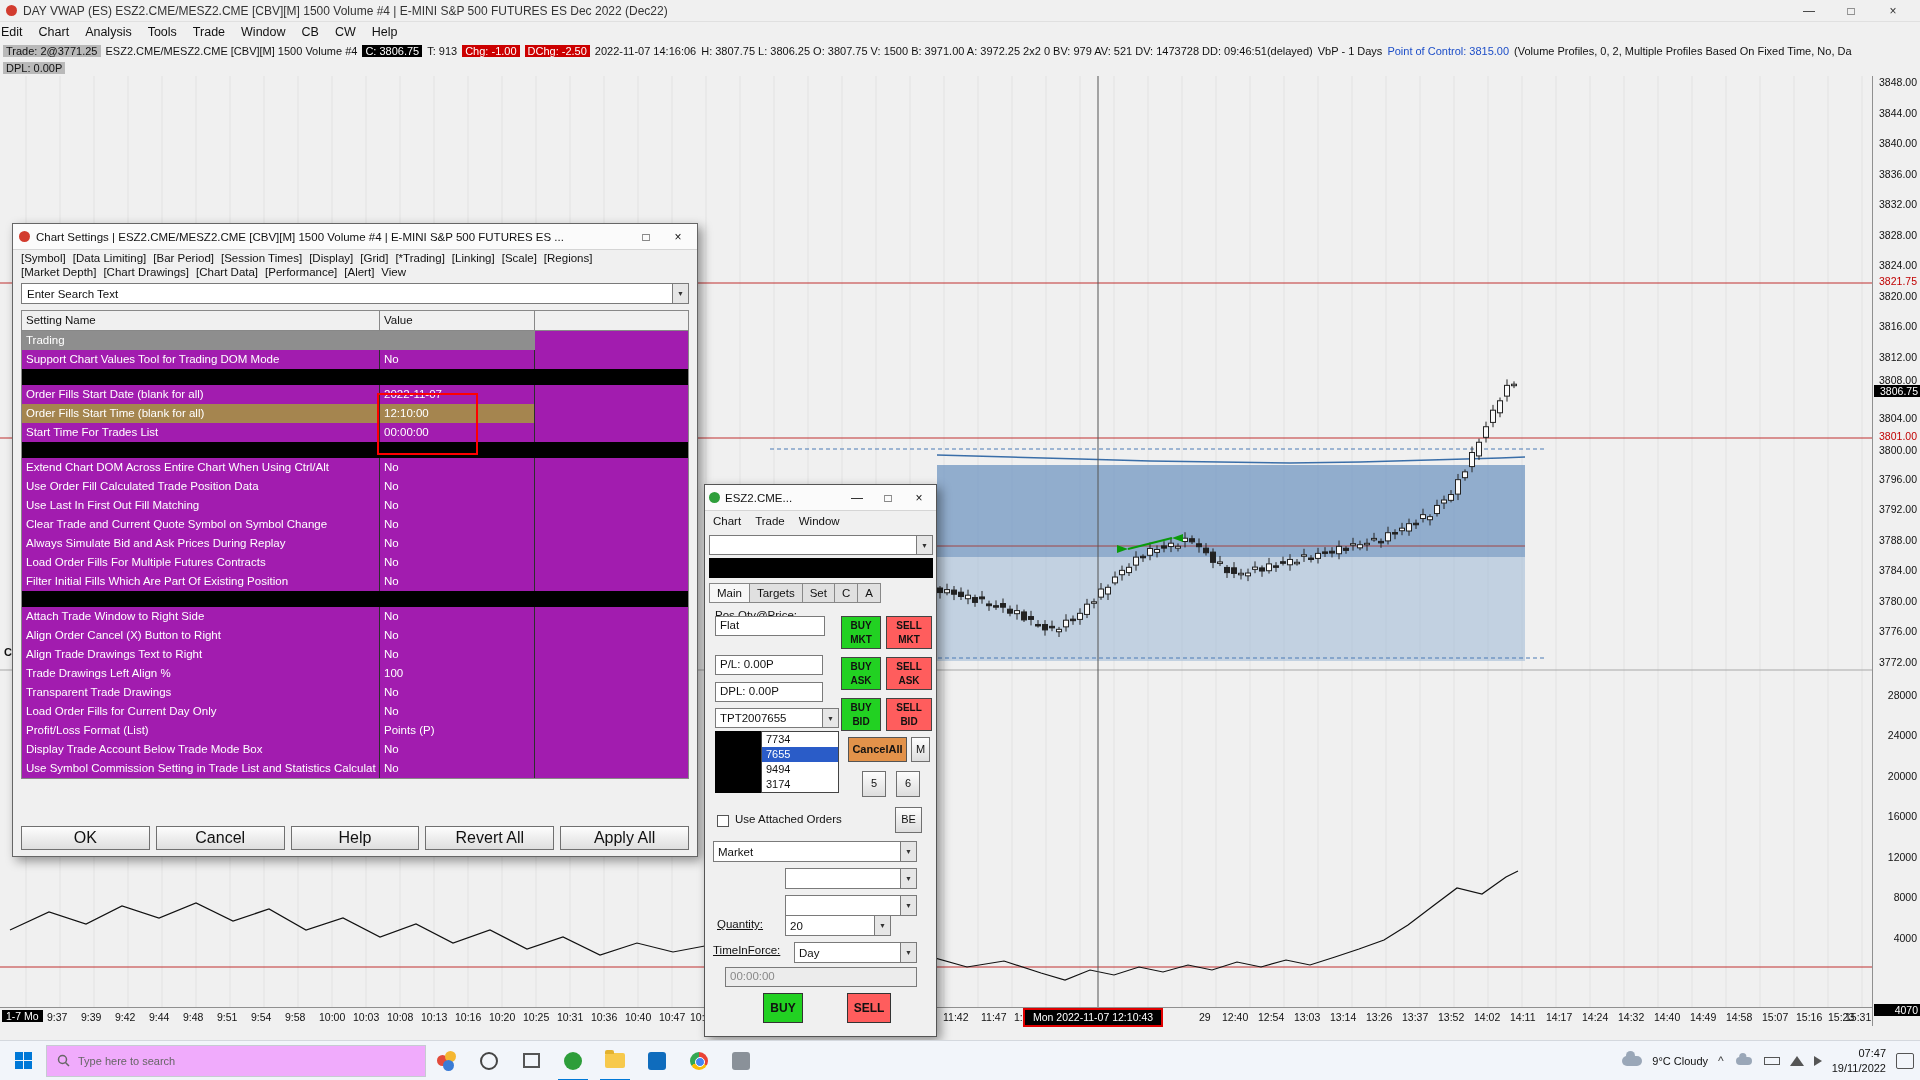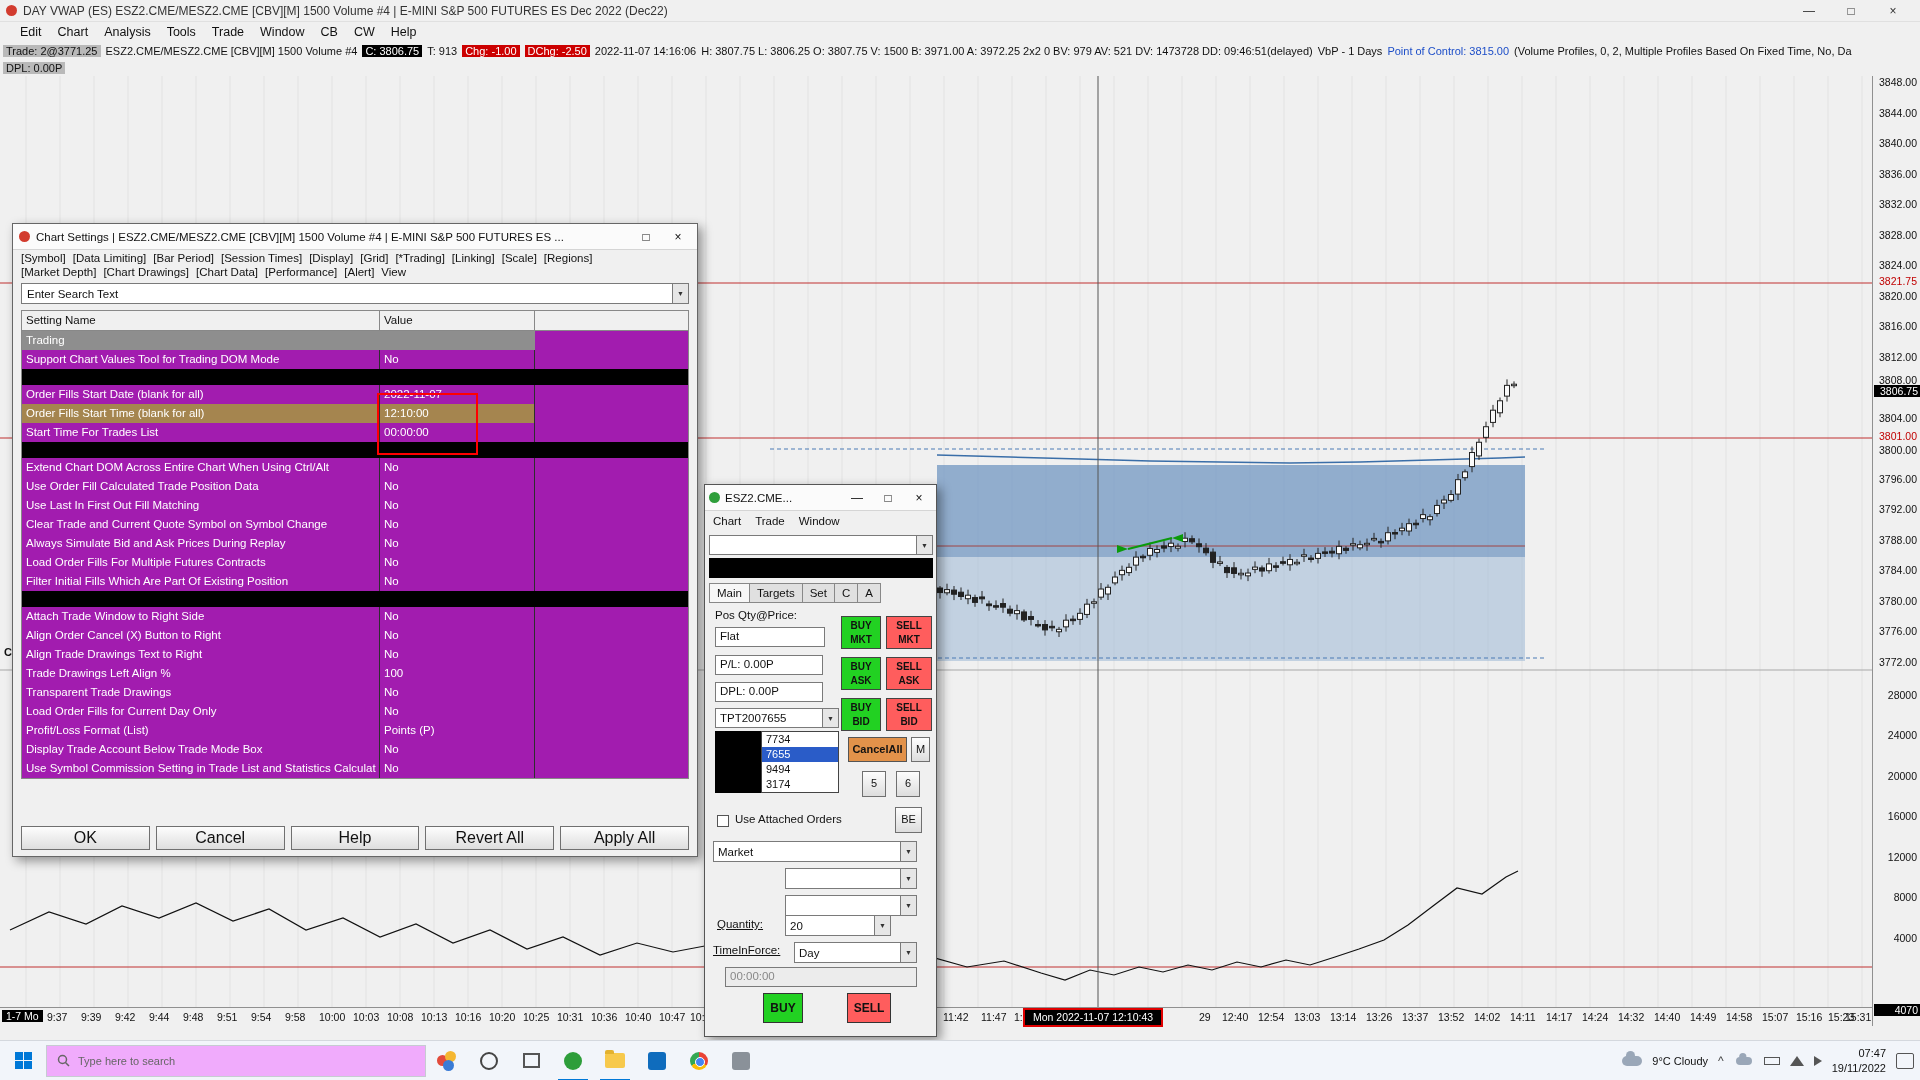--- a/index.html
+++ b/index.html
@@ -6,21 +6,21 @@
   html,body{width:1920px;height:1080px;overflow:hidden}
   body{font-family:"Liberation Sans",sans-serif;background:#f0f0f0;position:relative;color:#111;font-size:12px}
   .abs{position:absolute}
   
   .titlebar{left:0;top:0;width:1920px;height:22px;background:#f0f0f0;display:flex;align-items:center;gap:6px;padding:0 6px;font-size:12px;color:#333;border-bottom:1px solid #e0e0e0}
   .app-dot{width:11px;height:11px;border-radius:50%;display:inline-block}
   .app-dot.red{background:#d23b2e}.app-dot.green{background:#2e9e3a}
   .title-text{flex:1;white-space:nowrap;overflow:hidden}
   .wctrls{display:flex}
   .wctl{width:42px;text-align:center;color:#333;font-size:12px}
-  .menubar{left:0;top:22px;width:1736px;height:20px;background:#f0f0f0;display:flex;align-items:center;gap:16px;padding:0 20px;font-size:12.5px}
+  .menubar{left:0;top:22px;width:1736px;height:20px;background:#f0f0f0;display:flex;align-items:center;gap:16px;padding:0 1px;font-size:12.5px}
   .mi{cursor:default}
   .infobar{left:0;top:42px;width:1920px;height:18px;background:#f0f0f0;display:flex;align-items:center;gap:5px;font-size:11px;white-space:nowrap;overflow:hidden;padding:0 3px}
   .chip-dark{background:#000;color:#fff;padding:0 3px}
   .chip-red{background:#cc0000;color:#fff;padding:0 3px}
   .chip-gray{background:#b9b9b9;padding:0 3px}
   .blue{color:#1d4ec8}
   .dplbar{left:0;top:60px;width:1920px;height:16px;background:#f0f0f0;display:flex;align-items:center;padding:0 3px;font-size:11px}
   
   #chart-svg{left:0;top:76px;z-index:0}
   .region-label{left:4px;top:646px;font-size:11px;font-weight:bold;z-index:1}
@@ -630,21 +630,21 @@
   <div class="abs" style="left:4px;top:73px;width:224px;height:20px;background:#000"></div>
   <div class="tw-tabs abs" style="left:4px;top:98px">
       <span class="ttab active">Main</span>
       <span class="ttab">Targets</span>
       <span class="ttab">Set</span>
       <span class="ttab">C</span>
       <span class="ttab">A</span>
     </div>
 
   <span class="lbl abs" style="left:10px;top:124px">Pos Qty@Price:</span>
-  <div class="tinput abs" style="left:10px;top:142px;width:110px"><span>Flat</span></div>
+  <div class="tinput abs" style="left:10px;top:131px;width:110px"><span>Flat</span></div>
   <div class="ogrid abs" style="left:136px;top:131px">
       <div class="obtn buy">BUY<br>MKT</div>
       <div class="obtn sell">SELL<br>MKT</div>
       <div class="obtn buy">BUY<br>ASK</div>
       <div class="obtn sell">SELL<br>ASK</div>
       <div class="obtn buy">BUY<br>BID</div>
       <div class="obtn sell">SELL<br>BID</div>
     </div>
   <div class="tinput abs" style="left:10px;top:170px;width:108px"><span>P/L: 0.00P</span></div>
   <div class="tinput abs" style="left:10px;top:197px;width:108px"><span>DPL: 0.00P</span></div>

